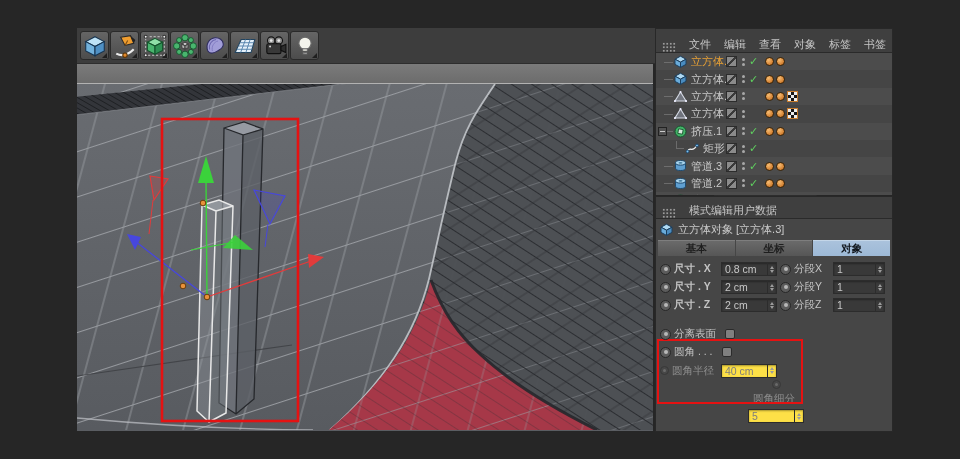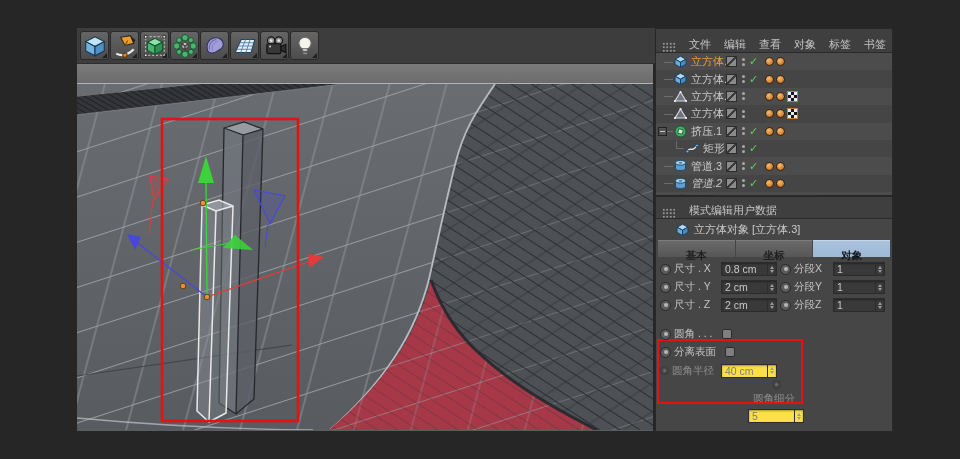--- a/index.html
+++ b/index.html
@@ -57,36 +57,36 @@
   .tag-ball{width:9px;height:9px;border-radius:50%;border:1px solid #3a2408;
             background:radial-gradient(circle at 35% 30%,#f5bc72,var(--tag-orange) 60%,#b05f14);}
   .tag-checker{width:11px;height:11px;border:1.5px solid #c87d2e;
        background-image:linear-gradient(45deg,#161616 25%,transparent 25%,transparent 75%,#161616 75%),
                         linear-gradient(45deg,#161616 25%,#ececec 25%,#ececec 75%,#161616 75%);
        background-size:6px 6px;background-position:0 0,3px 3px;}
   .tag-col-divider{position:absolute;left:105px;top:0;bottom:0;width:1px;background:#383838;}
   .tree-spine{position:absolute;left:8px;top:4px;height:136px;width:1px;background:#8a8a8a;opacity:.45;}
 
   
-  .am-title{height:20px;display:flex;align-items:center;gap:5px;padding-left:20px;color:#cacaca;font-size:11px;}
+  .am-title{height:20px;display:flex;align-items:center;gap:5px;padding-left:4px;color:#cacaca;font-size:11px;}
   .am-title svg{width:13px;height:13px;}
   .am-tabs{height:19px;display:flex;gap:1px;padding:1px 2px 2px 2px;background:#464646;}
   .tab{flex:1;border:0;font-size:10.5px;font-weight:bold;color:#1e1e1e;background:linear-gradient(#6a6a6a,#565656);
-       border-top:1px solid #7e7e7e;cursor:pointer;padding:8px;}
+       border-top:1px solid #7e7e7e;cursor:pointer;padding:0;}
   .tab.active{background:linear-gradient(#aac2dc,var(--tab-blue));color:#10151b;border-top:1px solid #c4d6e8;}
   .am-section{height:22px;display:flex;align-items:center;border-top:1px solid #383838;
               color:#d6d6d6;font-size:11px;font-weight:bold;padding-left:5px;}
   .am-body{position:relative;padding:2px 0 0 4px;}
   .p-row{display:flex;align-items:center;height:18px;gap:3px;font-size:10.5px;color:#c4c4c4;}
   .radio{flex:0 0 auto;width:11px;height:11px;border-radius:50%;background:#5c5c5c;border:1.5px solid #272727;position:relative;}
   .radio::after{content:"";position:absolute;left:50%;top:50%;width:4px;height:4px;margin:-2px 0 0 -2px;border-radius:50%;background:#b8b8b8;}
   .radio.dim{width:9px;height:9px;background:#474747;border-color:#383838;}
   .radio.dim::after{background:#6a6a6a;width:3px;height:3px;margin:-1.5px 0 0 -1.5px;}
   .p-label{white-space:nowrap;}
-  .p-label.w1{width:44px;}
+  .p-label.w1{width:44px;font-weight:bold;}
   .p-label.w2{width:36px;}
   .p-label.w3{width:46px;color:#8f8f8f;}
   .field{height:14px;background:#393939;border:1px solid #2c2c2c;box-shadow:inset 0 1px 2px rgba(0,0,0,.35);
          display:flex;align-items:center;color:#c8c8c8;font-size:10.5px;}
   .field .val{flex:1;padding-left:3px;white-space:nowrap;overflow:hidden;}
   .field .spin{width:9px;align-self:stretch;border-left:1px solid #2c2c2c;display:flex;flex-direction:column;
                align-items:center;justify-content:center;gap:1px;cursor:pointer;}
   .spin i{width:0;height:0;border-left:2.5px solid transparent;border-right:2.5px solid transparent;}
   .spin i.up{border-bottom:3px solid #9c9c9c;}
   .spin i.dn{border-top:3px solid #9c9c9c;}
@@ -515,21 +515,21 @@
           <span class="tags">
             <span class="tag-ball"></span>
             <span class="tag-ball"></span>
           </span>
         </div>
         <div class="om-row">
           <span class="row-stub"></span>
           <span style="position: absolute; left: 18px; top: 2px; width: 13px; height: 13px;"><svg style="width: 13px; height: 13px;">
               <use href="#oi-tube"></use>
             </svg></span>
-          <span class="row-name" style="left: 35px; font-style: italic;">管道.2</span>
+          <span class="row-name" style="left: 35px;">管道.2</span>
           <span class="f-square"></span>
           <span class="f-dots">
             <i></i>
             <i></i>
           </span>
           <span class="f-check">✓</span>
           <span class="tags">
             <span class="tag-ball"></span>
             <span class="tag-ball"></span>
           </span>
@@ -621,26 +621,26 @@
             <span class="val">1</span>
             <span class="spin">
               <i class="up"></i>
               <i class="dn"></i>
             </span>
           </span>
         </div>
         <div class="toggle-gap"></div>
         <div class="p-row">
           <span class="radio"></span>
+          <span class="p-label">分离表面</span>
+          <span class="checkbox"></span>
+        </div>
+        <div class="p-row">
+          <span class="radio"></span>
           <span class="p-label">圆角 . . .</span>
-          <span class="checkbox"></span>
-        </div>
-        <div class="p-row">
-          <span class="radio"></span>
-          <span class="p-label">分离表面</span>
           <span class="checkbox"></span>
         </div>
         <div class="p-row" style="height: 19px;">
           <span class="radio dim"></span>
           <span class="p-label w3">圆角半径</span>
           <span class="field w-main dim">
             <span class="val">40 cm</span>
             <span class="spin">
               <i class="up"></i>
               <i class="dn"></i>

